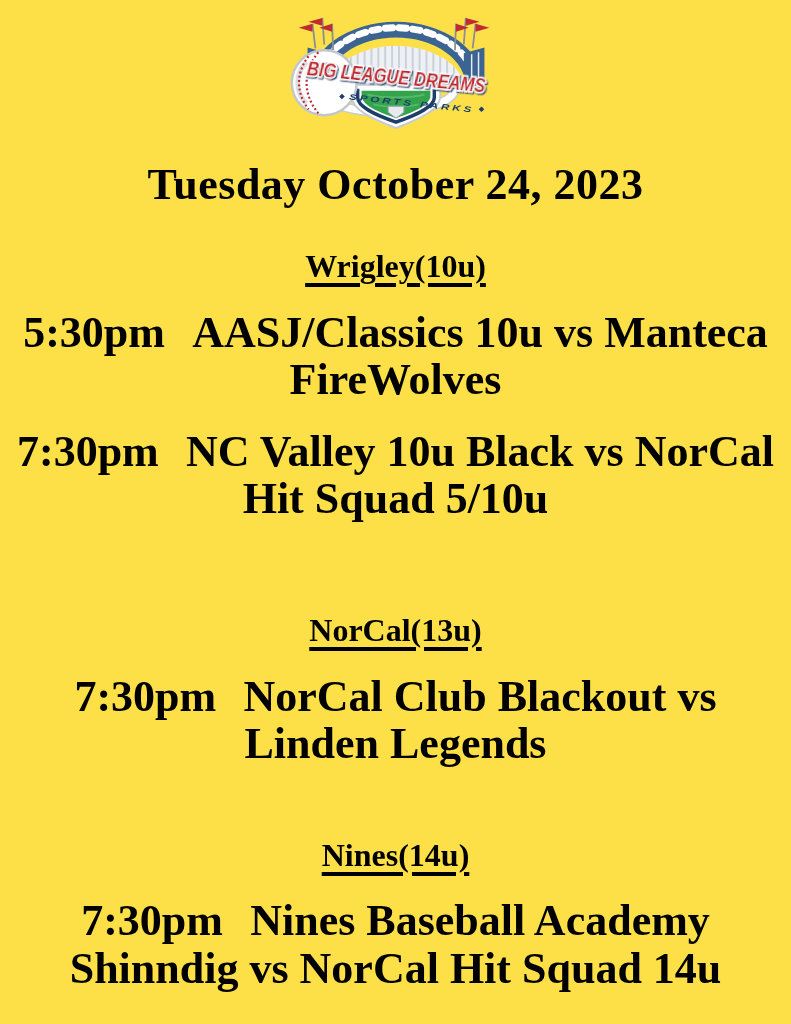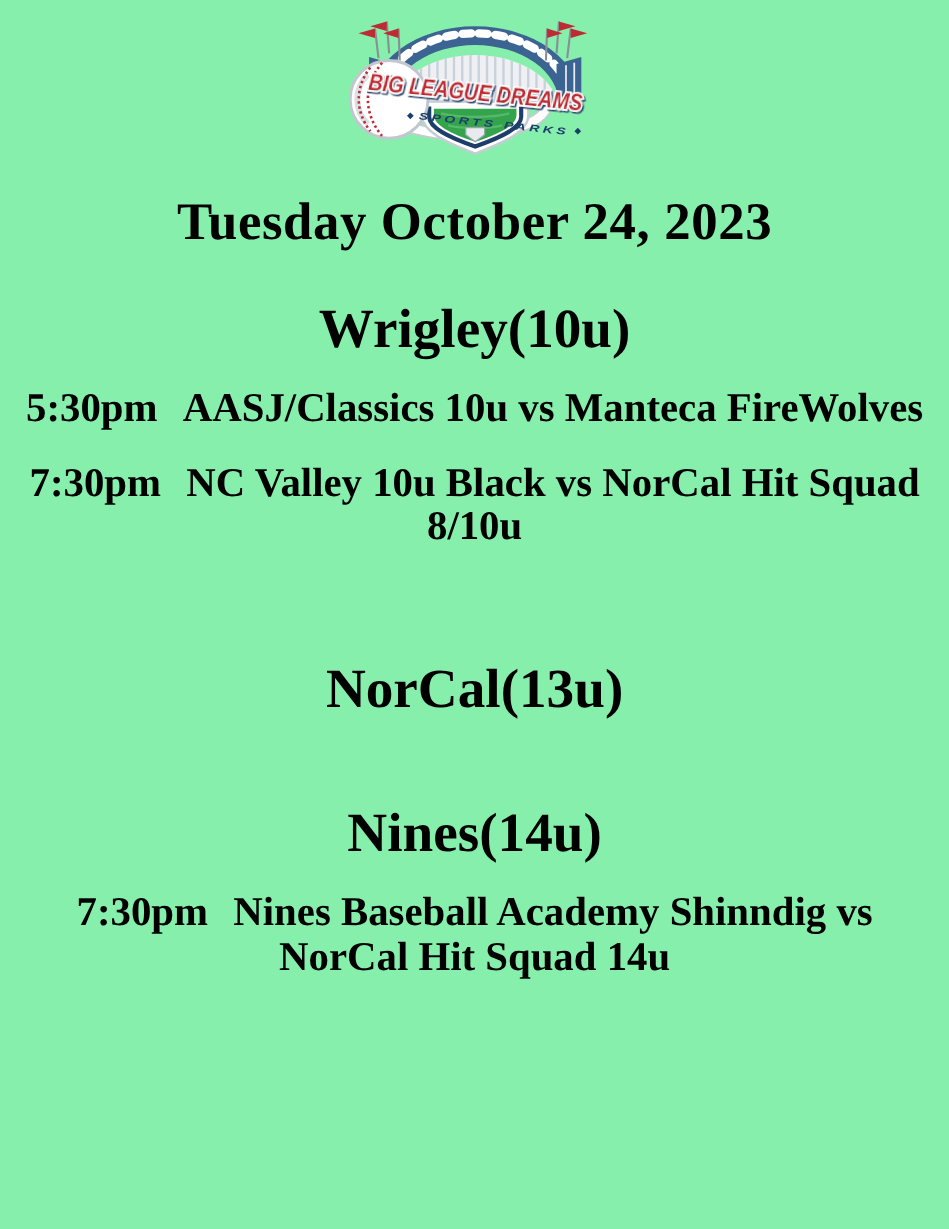--- a/index.html
+++ b/index.html
@@ -1,51 +1,52 @@
 <!DOCTYPE html>
 <html><head>
 <meta charset="utf-8">
 <style>
   html, body { margin: 0; padding: 0; background: #ffffff; }
   .page {
     position: relative;
     width: 791px;
     height: 1024px;
     margin: 0 auto;
-    background: #86efac;
+    background: #fde047;
     font-family: "Liberation Serif", serif;
     color: #000000;
     overflow: hidden;
     text-align: center;
   }
   .logo-wrap { padding-top: 8px; line-height: 0; }
   .logo-wrap svg { display: inline-block; }
 
   h1.page-title {
     margin: 30px 0 0 0;
     font-size: 44px;
     line-height: 1.05;
     font-weight: bold;
     letter-spacing: 0.5px;
   }
   .schedule { width: 762px; margin: 0 auto; }
   .section h2 {
     margin: 0;
-    font-size: 46px;
+    font-size: 32px;
     line-height: 1.05;
     font-weight: bold;
+    text-decoration: underline;
     text-decoration-thickness: 4px;
     text-underline-offset: 6px;
   }
   .section:nth-of-type(1) h2 { margin-top: 42px; }
   .section:nth-of-type(2) h2 { margin-top: 92px; }
   .section:nth-of-type(3) h2 { margin-top: 72px; }
   p.game {
     margin: 25px 0 0 0;
-    font-size: 34px;
+    font-size: 44px;
     line-height: 1.07;
     font-weight: bold;
   }
   .game-time { margin-right: 0.62em; }
 </style>
 </head>
 <body>
 
 <div class="page">
 
@@ -117,26 +118,29 @@
   <h1 class="page-title">Tuesday October 24, 2023</h1>
 
   <div class="schedule">
 
     <div class="section">
       <h2>Wrigley(10u)</h2>
       <p class="game">
         <span class="game-time">5:30pm</span><span>AASJ/Classics 10u vs Manteca FireWolves</span>
       </p>
       <p class="game">
-        <span class="game-time">7:30pm</span><span>NC Valley 10u Black vs NorCal Hit Squad 8/10u</span>
+        <span class="game-time">7:30pm</span><span>NC Valley 10u Black vs NorCal Hit Squad 5/10u</span>
       </p>
     </div>
 
     <div class="section">
       <h2>NorCal(13u)</h2>
+      <p class="game">
+        <span class="game-time">7:30pm</span><span>NorCal Club Blackout vs Linden Legends</span>
+      </p>
     </div>
 
     <div class="section">
       <h2>Nines(14u)</h2>
       <p class="game">
         <span class="game-time">7:30pm</span><span>Nines Baseball Academy Shinndig vs NorCal Hit Squad 14u</span>
       </p>
     </div>
 
   </div>

